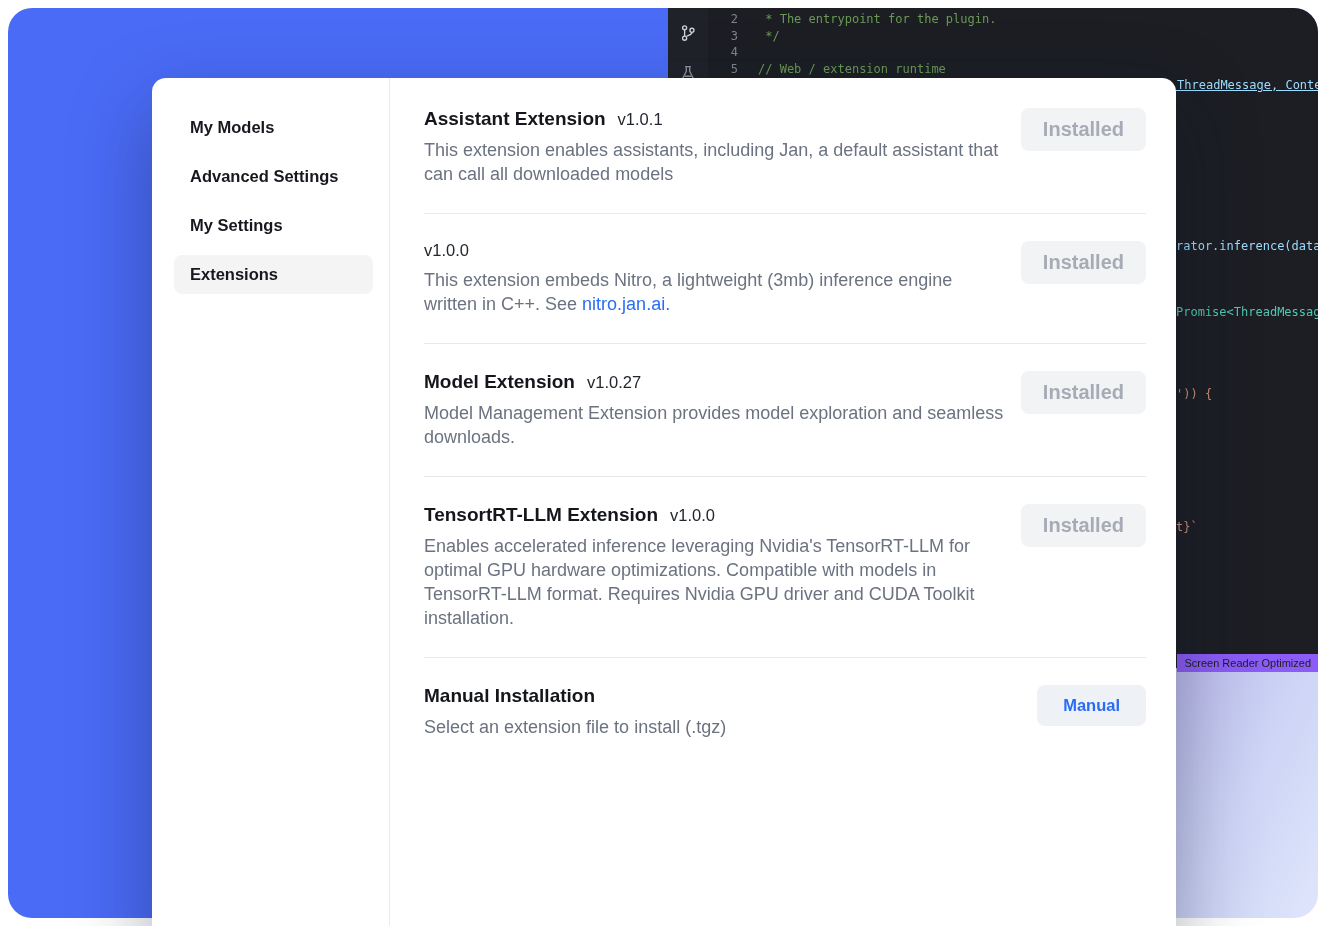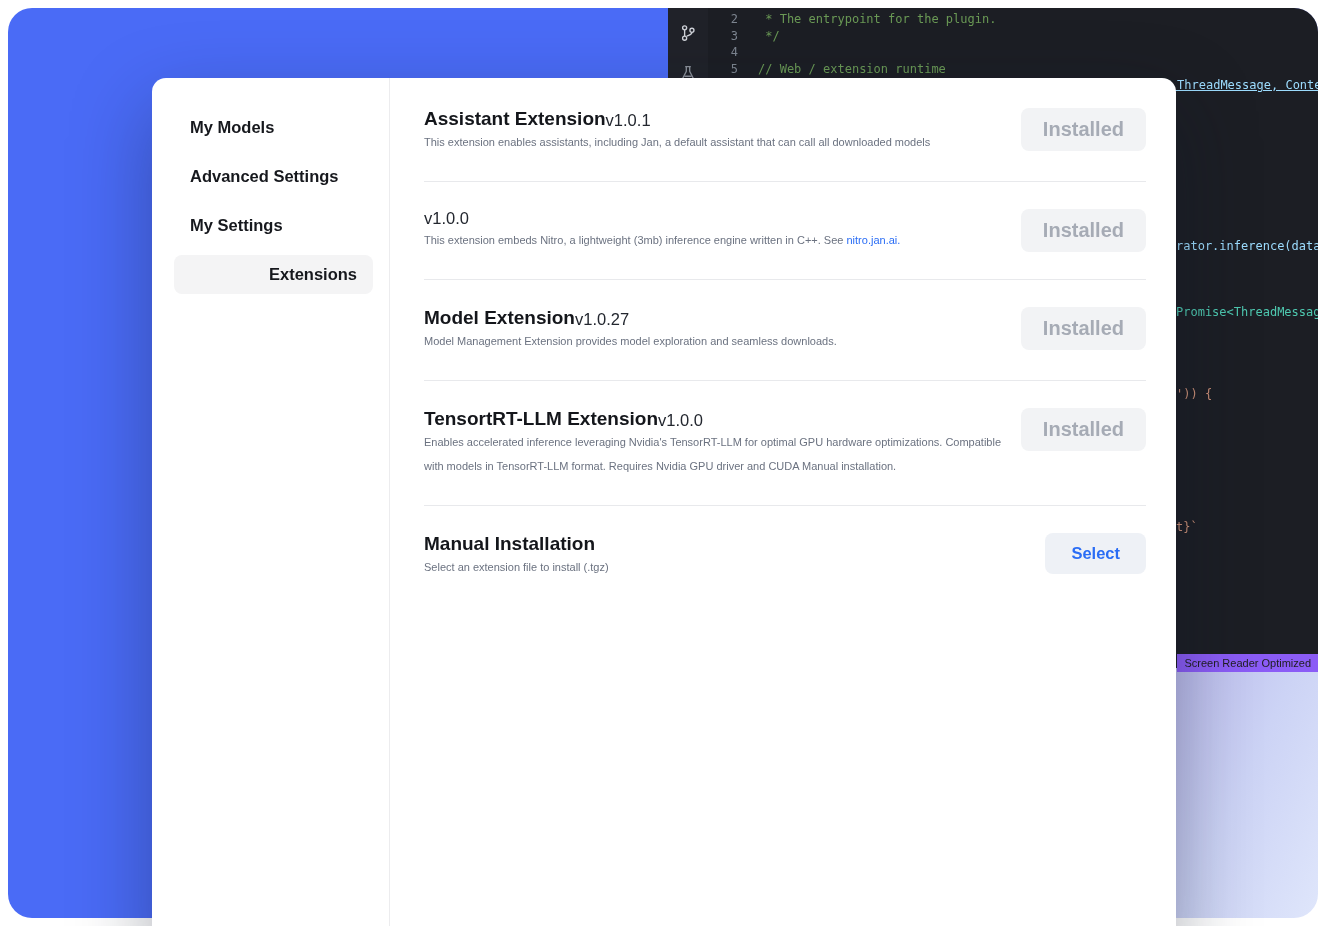--- a/index.html
+++ b/index.html
@@ -59,29 +59,29 @@
     display:flex; overflow:hidden;
   }
   .sidebar {
     width:238px; flex:0 0 238px; border-right:1px solid #ececee;
     padding:30px 16px 0 22px;
   }
   .side-item {
     padding:10px 16px; margin-bottom:10px; border-radius:8px;
     font-size:16.5px; font-weight:700; color:#16181d; cursor:pointer;
   }
-  .side-item.active { background:#f4f4f5;text-align:right; }
+  .side-item.active { background:#f4f4f5; }
 
   .content { flex:1; padding:30px 30px 0 34px; overflow:hidden; }
   .ext-item { display:flex; justify-content:space-between; align-items:flex-start; }
   .ext-info { max-width:585px; }
-  .ext-title-row { display:flex; align-items:flex-end; }
+  .ext-title-row { display:flex; align-items:center; gap:12px; }
   .ext-title { font-size:19px; font-weight:700; color:#14161b; }
   .ext-version { font-size:16.5px; color:#23272f; }
-  .ext-desc { margin-top:0; font-size:11px; line-height:24px; color:#6b7280; }
+  .ext-desc { margin-top:8px; font-size:18px; line-height:24px; color:#6b7280; }
   .link { color:#2a6df5; text-decoration:none; cursor:pointer; }
   .btn-installed {
     flex:0 0 auto; min-width:114px; padding:10px 22px;
     background:#f2f3f5; color:#a6abb5;
     font-family:inherit; font-size:20px; font-weight:600;
     border:none; border-radius:8px; cursor:default;
   }
   .btn-select {
     flex:0 0 auto; padding:11px 26px;
     background:#eef1f6; color:#2a6df5;
@@ -194,31 +194,31 @@
         <button class="btn-installed">Installed</button>
       </div>
       <hr class="divider">
 
       <div class="ext-item">
         <div class="ext-info">
           <div class="ext-title-row">
             <span class="ext-title">TensortRT-LLM Extension</span>
             <span class="ext-version">v1.0.0</span>
           </div>
-          <div class="ext-desc">Enables accelerated inference leveraging Nvidia's TensorRT-LLM for optimal GPU hardware optimizations. Compatible with models in TensorRT-LLM format. Requires Nvidia GPU driver and CUDA Manual installation.</div>
+          <div class="ext-desc">Enables accelerated inference leveraging Nvidia's TensorRT-LLM for optimal GPU hardware optimizations. Compatible with models in TensorRT-LLM format. Requires Nvidia GPU driver and CUDA Toolkit installation.</div>
         </div>
         <button class="btn-installed">Installed</button>
       </div>
       <hr class="divider">
 
       <div class="ext-item">
         <div class="ext-info">
           <div class="ext-title-row">
             <span class="ext-title">Manual Installation</span>
           </div>
           <div class="ext-desc">Select an extension file to install (.tgz)</div>
         </div>
-        <button class="btn-select">Select</button>
+        <button class="btn-select">Manual</button>
       </div>
 
     </div>
   </div>
 </div>
 
 </body></html>

